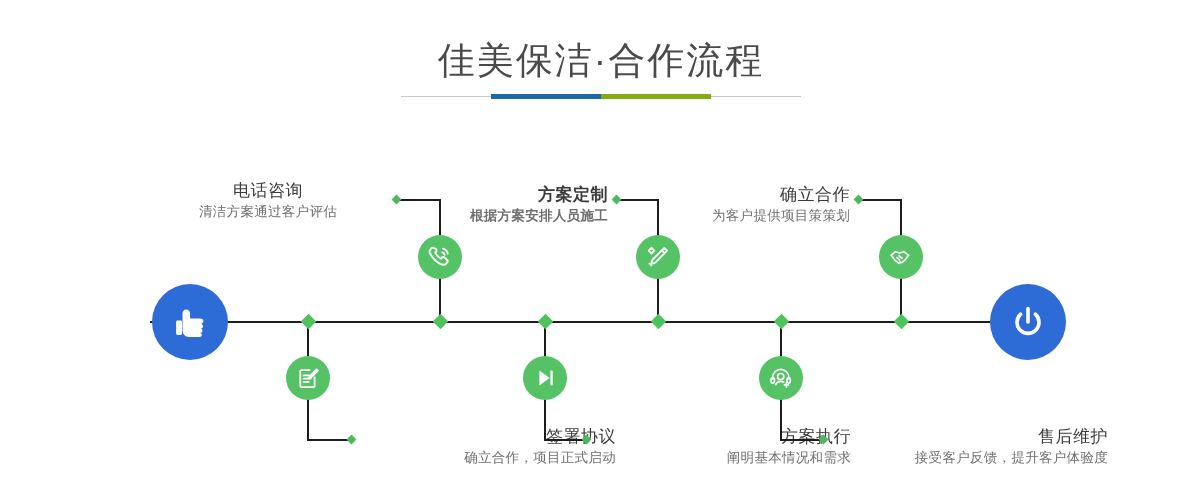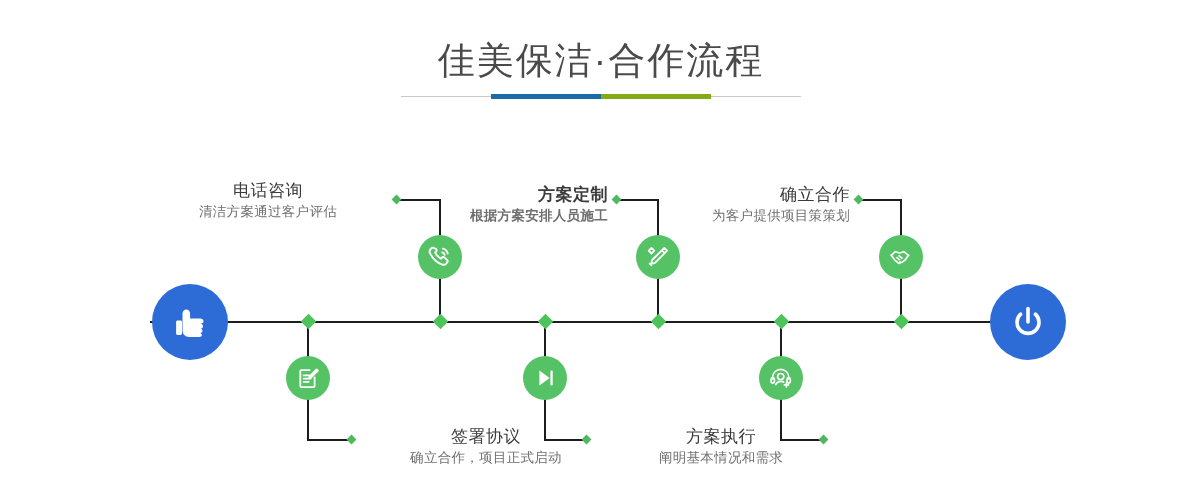--- a/index.html
+++ b/index.html
@@ -162,21 +162,21 @@
   }
   .label .desc {
     font-size: 13.5px;
     line-height: 20px;
     color: #6f6f6f;
     letter-spacing: 0.3px;
   }
   .label.top       { text-align: right; }
   .label.top .title{ display: block; }
   .label.top .desc { display: block; }
-  .label.bottom    { text-align: center; }
+  .label.bottom    { text-align: right; }
   .label.bottom .title { display: block; }
   .label.bottom .desc  { display: block; }
 </style>
 </head>
 <body>
 
 <div id="page">
 
   <div class="header">
     <div class="page-title">佳美保洁·合作流程</div>
@@ -330,15 +330,19 @@
             <path d="M4.6 13.8v-1.3a8.1 8.1 0 0 1 16.2 0v1.3"></path>
             <rect x="3.1" y="12.8" width="3.3" height="5.4" rx="1.6"></rect>
             <rect x="19" y="12.8" width="3.3" height="5.4" rx="1.6"></rect>
             <circle cx="12.7" cy="11.6" r="3.1"></circle>
             <path d="M7.6 19.6c1-2.1 2.9-3.3 5.1-3.3 1.1 0 2.1.3 3 .8"></path>
             <path d="M18.4 17.8v4.1M16.4 19.9h4.1"></path>
           </g>
         </svg>
       </span>
     </div>
+    <div class="label bottom" style="left:828px; top:286px; width:280px;">
+      <span class="title">售后维护</span>
+      <span class="desc">接受客户反馈，提升客户体验度</span>
+    </div>
 
   </div>
 </div>
 
 </body></html>

